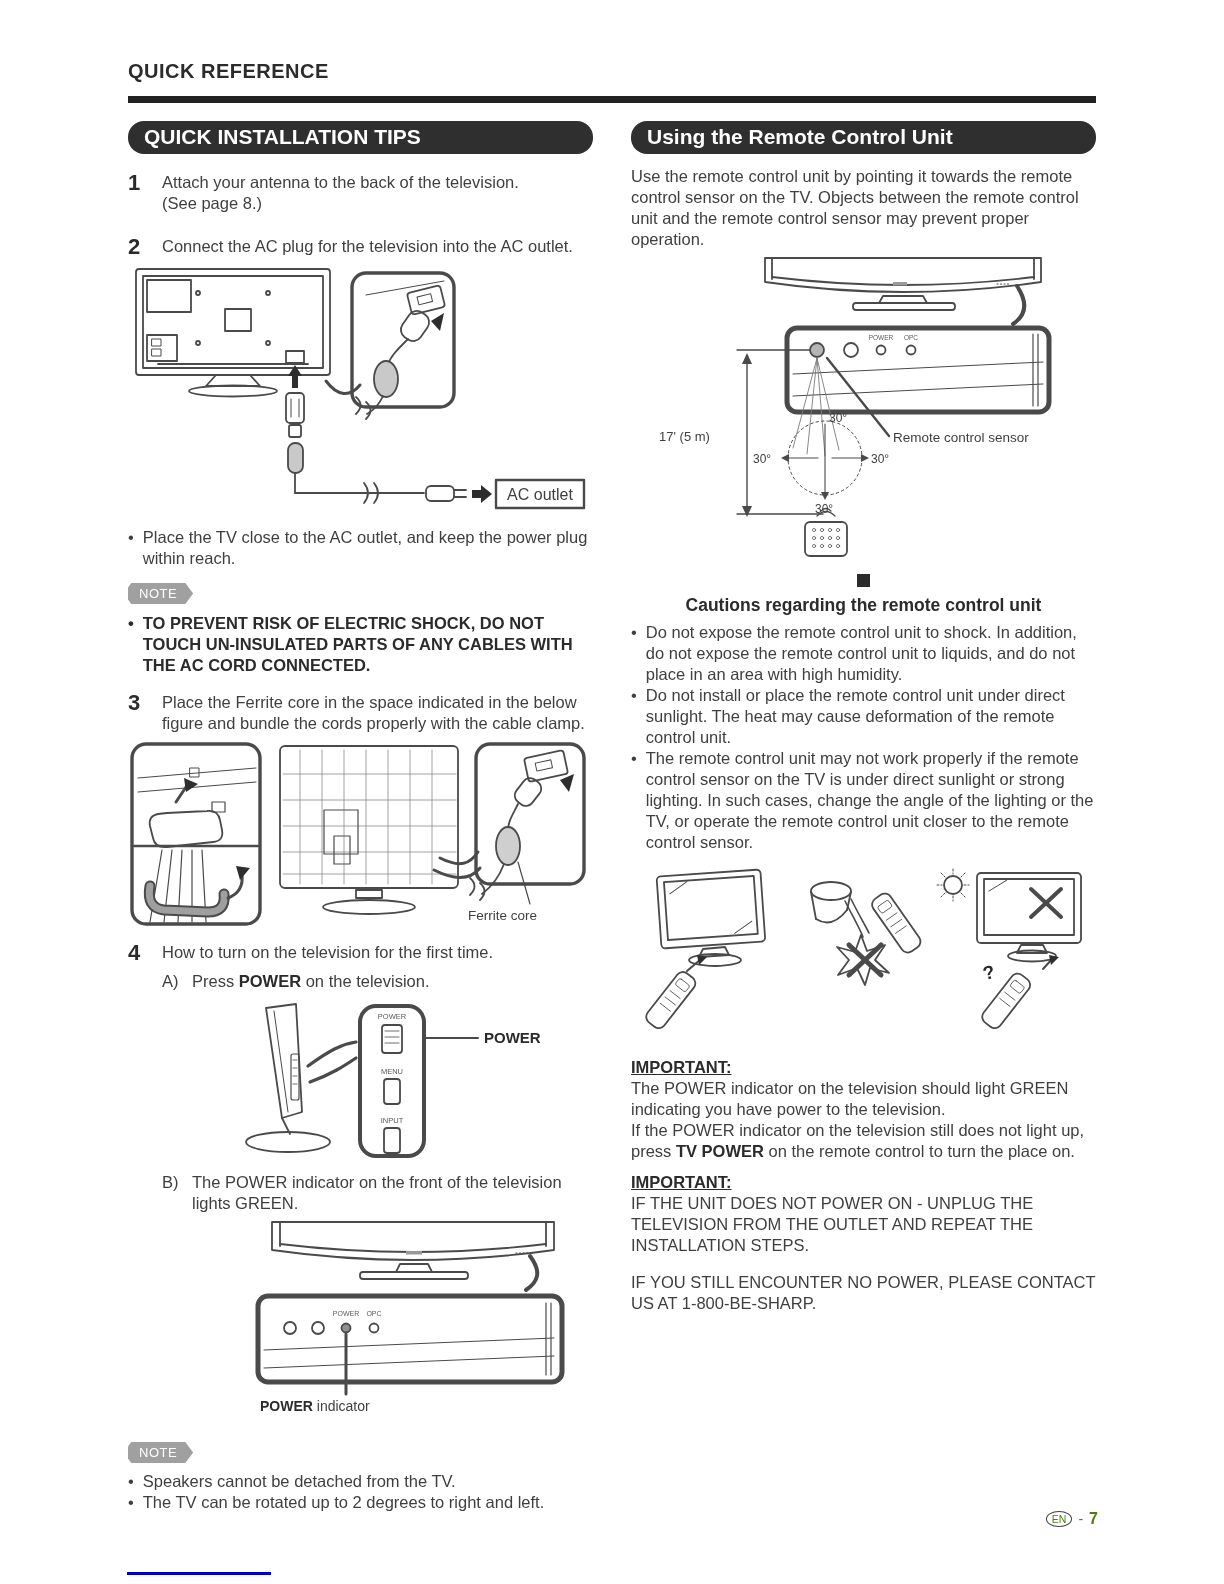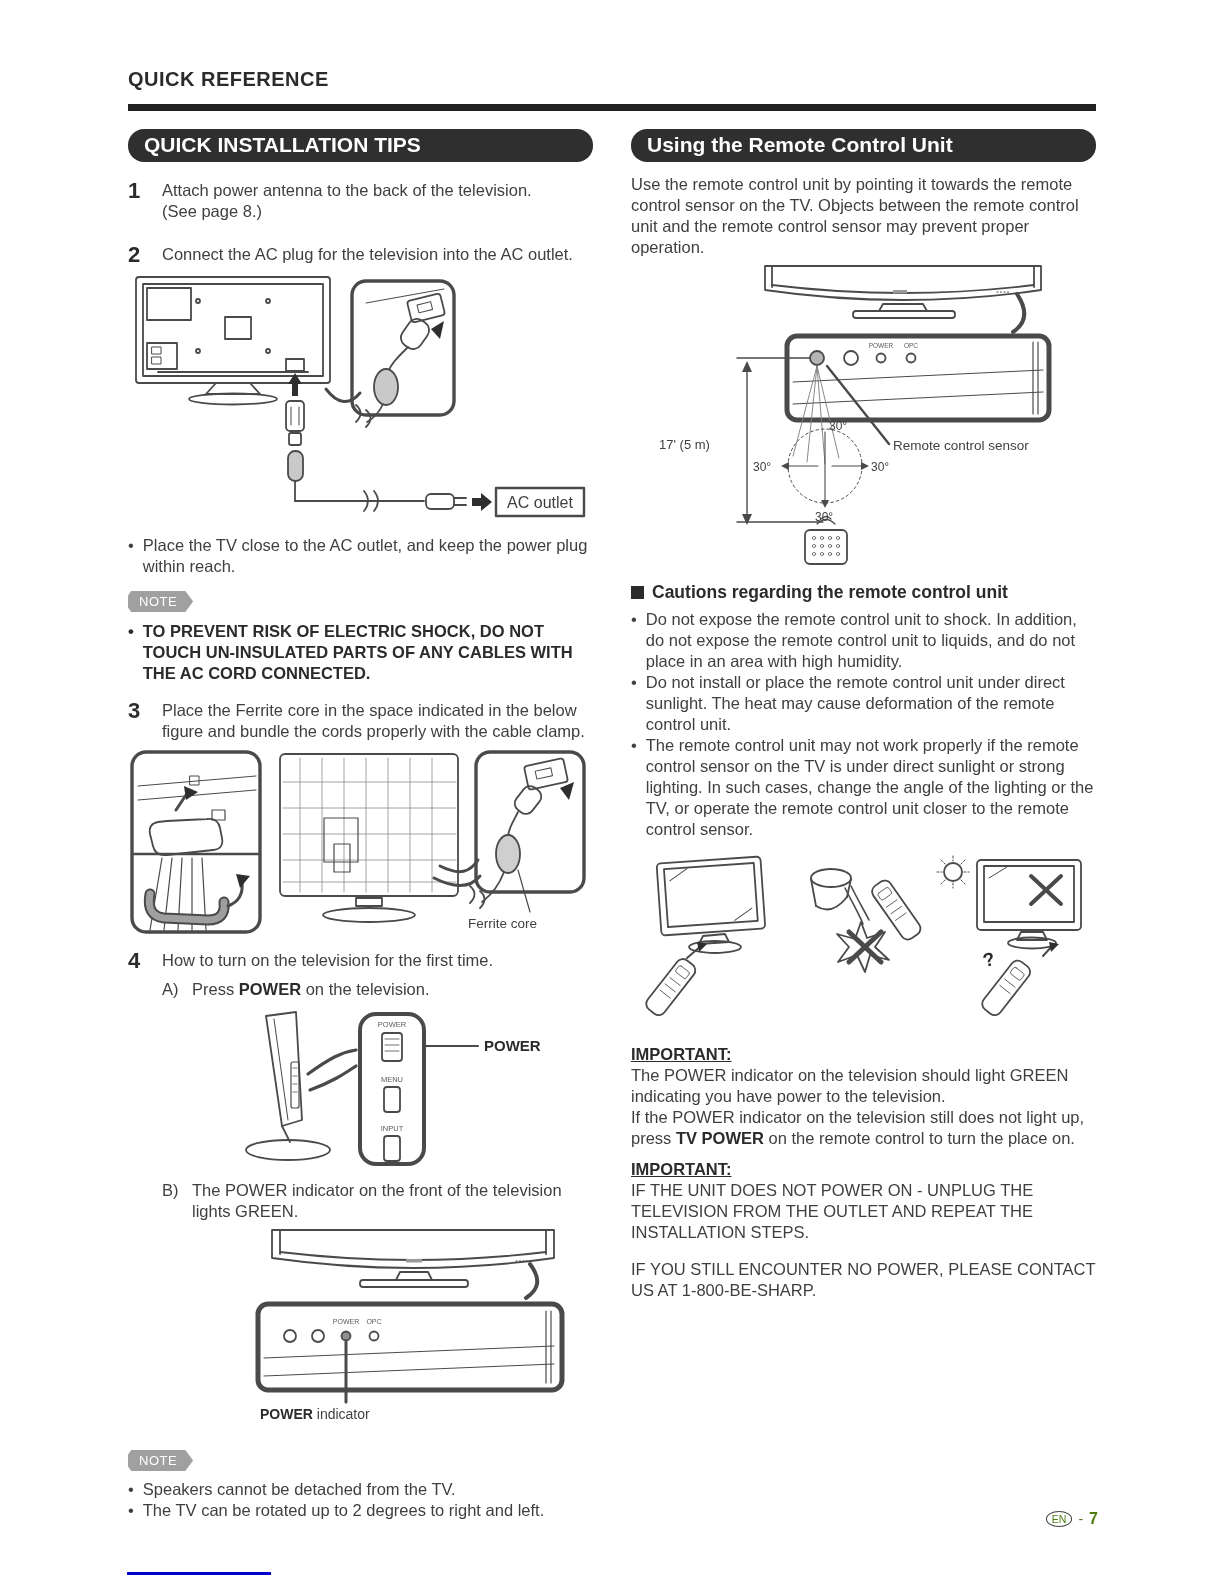--- a/index.html
+++ b/index.html
@@ -1,21 +1,21 @@
 <!DOCTYPE html>
 <html><head>
 <meta charset="utf-8">
 <style>
   html,body { margin:0; padding:0; background:#e8e8e8; }
   .page {
     position:relative; width:1224px; height:1584px; background:#ffffff;
     font-family:"Liberation Sans","DejaVu Sans",sans-serif; color:#3f3f3f;
     margin:0 auto; overflow:hidden;
   }
-  .content { position:absolute; left:128px; top:68px; width:968px; }
+  .content { position:absolute; left:128px; top:60px; width:968px; }
   .page-title { font-size:20px; font-weight:bold; color:#2b2b2b; letter-spacing:.5px; }
   .header-rule { height:7px; background:#222; margin-top:13px; }
   .columns { display:flex; gap:38px; margin-top:18px;justify-content:space-between; }
   .col { width:465px; }
   .badge {
     background:#2f2f2f; color:#fff; font-weight:bold; font-size:21px;
     border-radius:16px; padding:2px 16px 4px 16px; line-height:27px;
   }
   .step { display:flex; margin-top:18px; }
   .step .num { flex:none; width:34px; font-size:22px; font-weight:bold; color:#2b2b2b; line-height:21px; }
@@ -55,21 +55,21 @@
     <div class="header-rule"></div>
 
     <div class="columns">
 
       <div class="col">
         <div class="badge">QUICK INSTALLATION TIPS</div>
 
         <div class="step">
           <div class="num">1</div>
           <div class="stext">
-            <span>Attach power antenna to the back of the television.</span><br>
+            <span>Attach your antenna to the back of the television.</span><br>
             <span>(See page 8.)</span>
           </div>
         </div>
 
         <div class="step" style="margin-top:22px;">
           <div class="num">2</div>
           <div class="stext">Connect the AC plug for the television into the AC outlet.</div>
         </div>
 
         <div class="fig" style="margin-top:8px; height:258px;">
@@ -371,21 +371,21 @@
             <text x="280" y="84" text-anchor="middle" font-size="6.5" class="lblsm">OPC</text>
             <text x="28" y="185" font-size="13" class="lbl">17' (5 m)</text>
             <text x="198" y="166" font-size="12" class="lbl">30°</text>
             <text x="122" y="207" font-size="12" class="lbl">30°</text>
             <text x="240" y="207" font-size="12" class="lbl">30°</text>
             <text x="184" y="257" font-size="12" class="lbl">30°</text>
             <text x="262" y="186" font-size="13.5" class="lbl">Remote control sensor</text>
           </svg>
         </div>
 
-        <div class="caut-head" style="margin-top:14px;">
+        <div class="caut-head" style="margin-top:14px;flex-direction:column;">
           <span class="sq"></span>
           <span>Cautions regarding the remote control unit</span>
         </div>
         <div class="bullet" style="margin-top:6px;">
           <span>Do not expose the remote control unit to shock. In addition, do not expose the remote control unit to liquids, and do not place in an area with high humidity.</span>
         </div>
         <div class="bullet">
           <span>Do not install or place the remote control unit under direct sunlight. The heat may cause deformation of the remote control unit.</span>
         </div>
         <div class="bullet">

